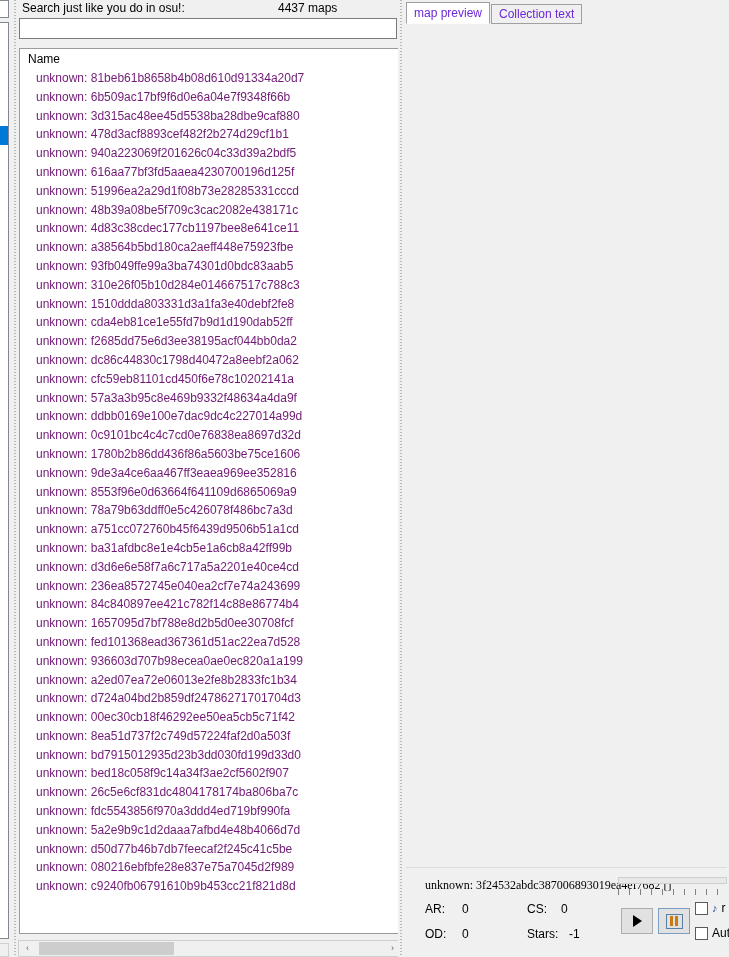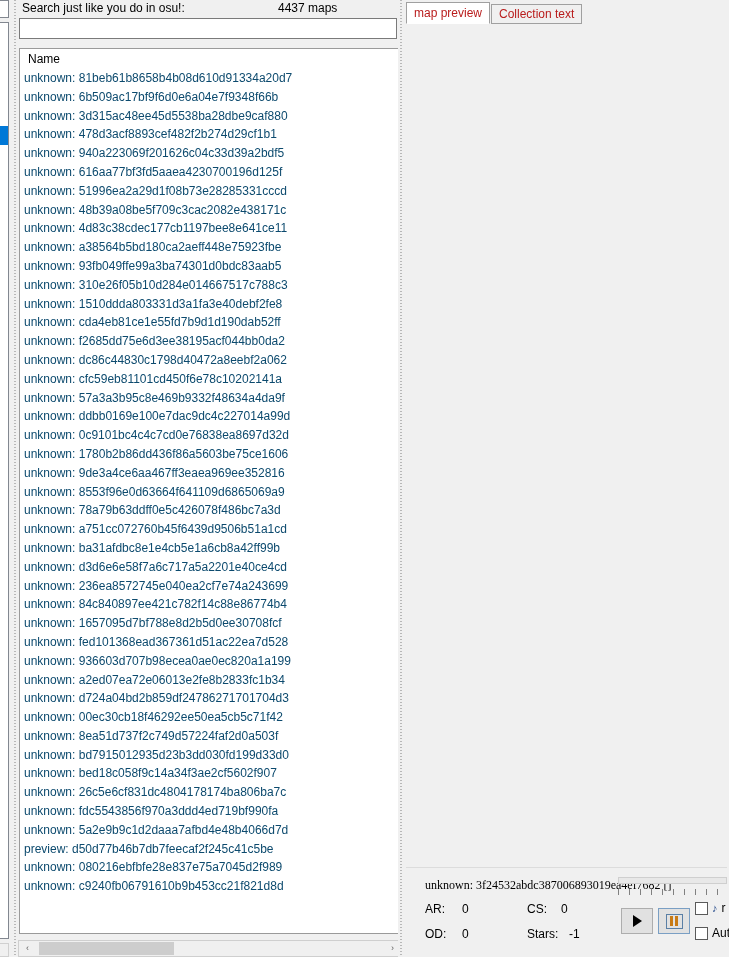--- a/index.html
+++ b/index.html
@@ -88,22 +88,22 @@
   }
   .list-header .col-name {
     position: absolute; left: 8px; top: 3px; font-size: 12px; color: #000;
   }
   .rows {
     position: absolute; left: 0; top: 20px; right: 0; bottom: 0;
     overflow: hidden;
   }
   .row {
     height: 18.8px; line-height: 18.8px;
-    padding-left: 4px;
-    font-size: 12px; color: #0c4a6e; white-space: nowrap;
+    padding-left: 16px;
+    font-size: 12px; color: #701a75; white-space: nowrap;
     background: #ffffff;
   }
 
   
   .vsb {
     position: absolute; left: 386px; top: 48px; width: 16px; height: 886px;
     background: #f0f0f0; border: 1px solid #cfcfcf; border-left: none;
   }
   .vsb-btn {
     position: absolute; left: 0; width: 15px; height: 16px;
@@ -138,21 +138,21 @@
   .right-pane {
     position: absolute; left: 404px; top: 0; width: 325px; height: 957px;
     background: #f0f0f0;
   }
   .tabstrip {
     position: absolute; left: 2px; top: 2px; width: 321px; height: 22px;
   }
   .tab {
     position: absolute; top: 2px; height: 20px;
     display: flex; align-items: center; padding: 0 7px;
-    font-size: 12px; color: #b91c1c;
+    font-size: 12px; color: #6d28d9;
     border: 1px solid #a0a0a0;
     background: #f0f0f0;
   }
   .tab.active {
     background: #ffffff; top: 0; height: 22px; border-bottom-color: #ffffff;
     z-index: 2;
   }
   .tab.t0 { left: 0; }
   .tab.t1 { left: 85px; }
   .tab-underline {
@@ -288,21 +288,21 @@
           <div class="row">unknown: 936603d707b98ecea0ae0ec820a1a199</div>
           <div class="row">unknown: a2ed07ea72e06013e2fe8b2833fc1b34</div>
           <div class="row">unknown: d724a04bd2b859df24786271701704d3</div>
           <div class="row">unknown: 00ec30cb18f46292ee50ea5cb5c71f42</div>
           <div class="row">unknown: 8ea51d737f2c749d57224faf2d0a503f</div>
           <div class="row">unknown: bd7915012935d23b3dd030fd199d33d0</div>
           <div class="row">unknown: bed18c058f9c14a34f3ae2cf5602f907</div>
           <div class="row">unknown: 26c5e6cf831dc4804178174ba806ba7c</div>
           <div class="row">unknown: fdc5543856f970a3ddd4ed719bf990fa</div>
           <div class="row">unknown: 5a2e9b9c1d2daaa7afbd4e48b4066d7d</div>
-          <div class="row">preview: d50d77b46b7db7feecaf2f245c41c5be</div>
+          <div class="row">unknown: d50d77b46b7db7feecaf2f245c41c5be</div>
           <div class="row">unknown: 080216ebfbfe28e837e75a7045d2f989</div>
           <div class="row">unknown: c9240fb06791610b9b453cc21f821d8d</div>
         </div>
     </div>
 
     <div class="vsb">
       <div class="vsb-btn up">
         <span class="arrow">▲</span>
       </div>
       <div class="vsb-thumb"></div>

